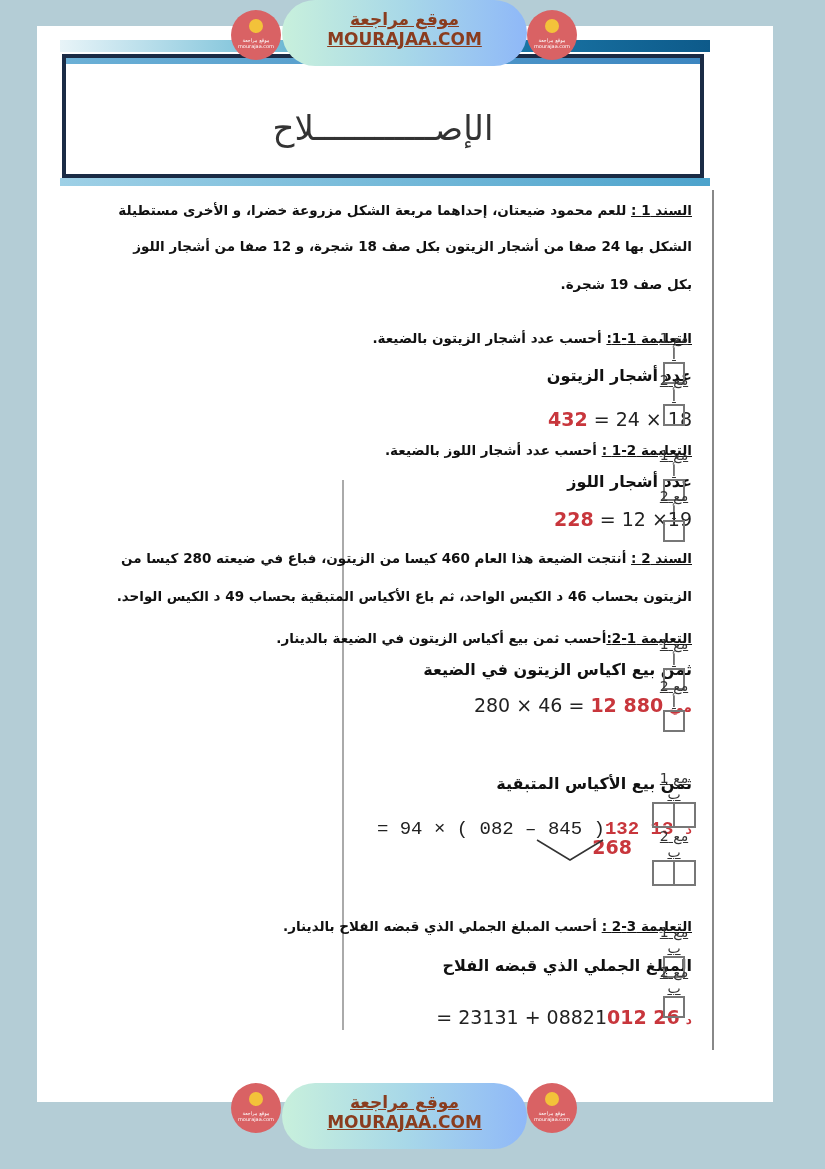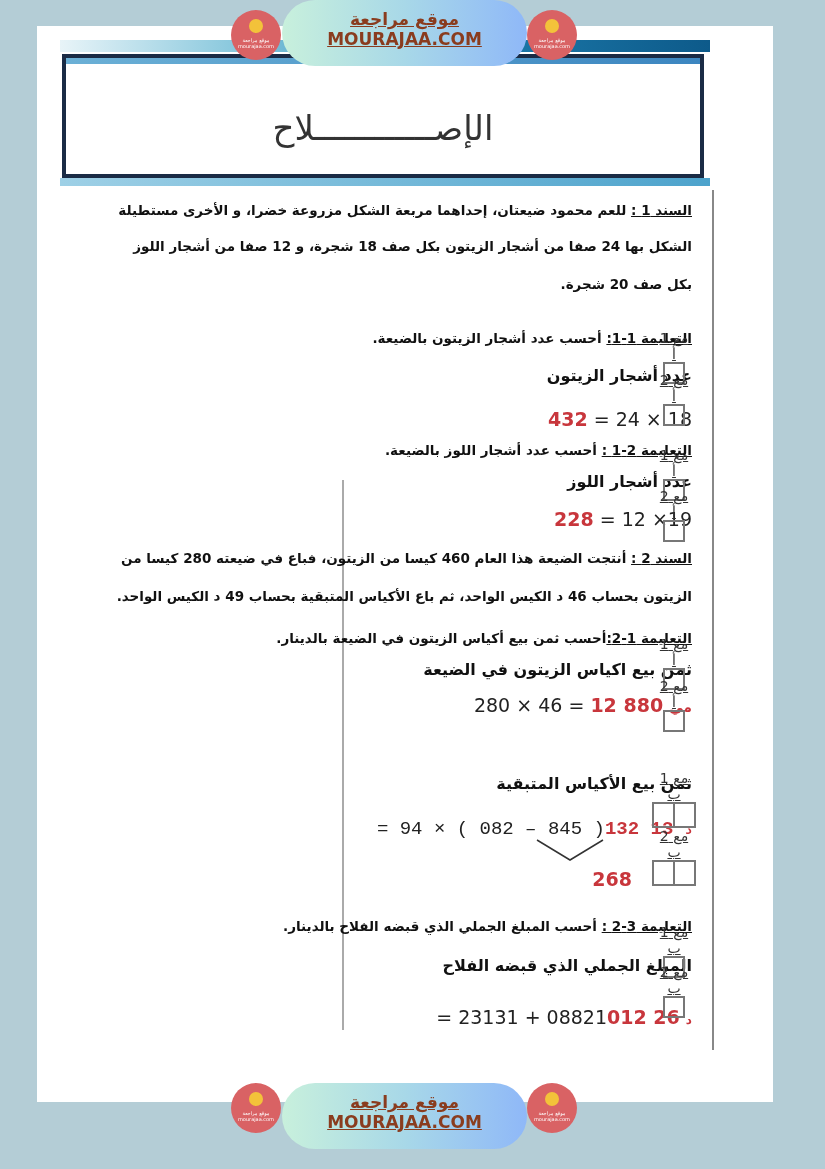--- a/index.html
+++ b/index.html
@@ -43,40 +43,40 @@
     <div class="banner-title">الإصــــــــــــلاح</div>
   </div>
   <div class="banner-bottom"></div>
 </div>
 
 <div class="content">
   <div class="inner-line"></div>
 
   <div class="p" style="top:12px;"><span class="u">السند 1 :</span> <span>للعم محمود ضيعتان، إحداهما مربعة الشكل مزروعة خضرا، و الأخرى مستطيلة</span></div>
   <div class="p" style="top:48px;">الشكل  بها 24 صفا من أشجار الزيتون بكل صف 18 شجرة، و 12 صفا من أشجار اللوز</div>
-  <div class="p" style="top:86px;">بكل صف 20 شجرة.</div>
+  <div class="p" style="top:86px;">بكل صف 19 شجرة.</div>
 
   <div class="p" style="top:140px;"><span class="u">التعليمة 1-1:</span><span> أحسب عدد أشجار الزيتون بالضيعة.</span></div>
   <div class="p label" style="top:176px;">عدد أشجار الزيتون</div>
   <div class="ans" style="top:218px;"><span class="red">432</span><span> = 24 × 18</span></div>
 
   <div class="p" style="top:252px;"><span class="u">التعليمة 2-1 :</span><span> أحسب عدد أشجار اللوز بالضيعة.</span></div>
   <div class="p label" style="top:282px;">عدد أشجار اللوز</div>
   <div class="ans" style="top:318px;"><span class="red">228</span><span> = 12 ×19</span></div>
 
   <div class="p" style="top:360px;"><span class="u">السند 2 :</span><span> أنتجت الضيعة هذا العام 460 كيسا من الزيتون، فباع في ضيعته 280 كيسا من</span></div>
   <div class="p" style="top:398px;">الزيتون بحساب 46 د الكيس الواحد، ثم باع الأكياس المتبقية بحساب 49 د الكيس الواحد.</div>
 
   <div class="p" style="top:440px;"><span class="u">التعليمة 1-2:</span><span>أحسب ثمن بيع أكياس الزيتون في الضيعة بالدينار.</span></div>
   <div class="p label" style="top:470px;">ثمن بيع اكياس الزيتون في الضيعة</div>
   <div class="ans" style="top:504px;"><span>280 × 46  =  </span><span class="red">12 880</span> <span class="red" style="font-size:14px;">مي</span></div>
 
   <div class="p label" style="top:584px;">ثمن بيع الأكياس المتبقية</div>
   <div class="ans" style="top:628px;font-family:Liberation Mono, monospace;"><span class="red" style="font-size:12px;">د</span> <span class="red">13 132</span><span style="unicode-bidi:bidi-override;direction:rtl;">( 548 – 280 ) × 49 = </span></div>
-  <div class="ans red" style="top:678px;right:80px;">268</div>
+  <div class="ans red" style="top:646px;right:80px;">268</div>
 
   <div class="p" style="top:728px;"><span class="u">التعليمة 3-2 :</span><span> أحسب المبلغ الجملي الذي قبضه الفلاح بالدينار.</span></div>
   <div class="p label" style="top:766px;">المبلغ الجملي الذي قبضه الفلاح</div>
   <div class="ans" style="top:816px;"><span class="red" style="font-size:12px;">د</span> <span class="red">26 012</span><span style="unicode-bidi:bidi-override;direction:rtl;">12880 + 13132 = </span></div>
 </div>
 
 <svg class="brace" style="left:535px;top:838px;" width="70" height="28">
   <path d="M2 2 L35 22 L68 2" stroke="#333" stroke-width="1.5" fill="none"></path>
 </svg>
 

